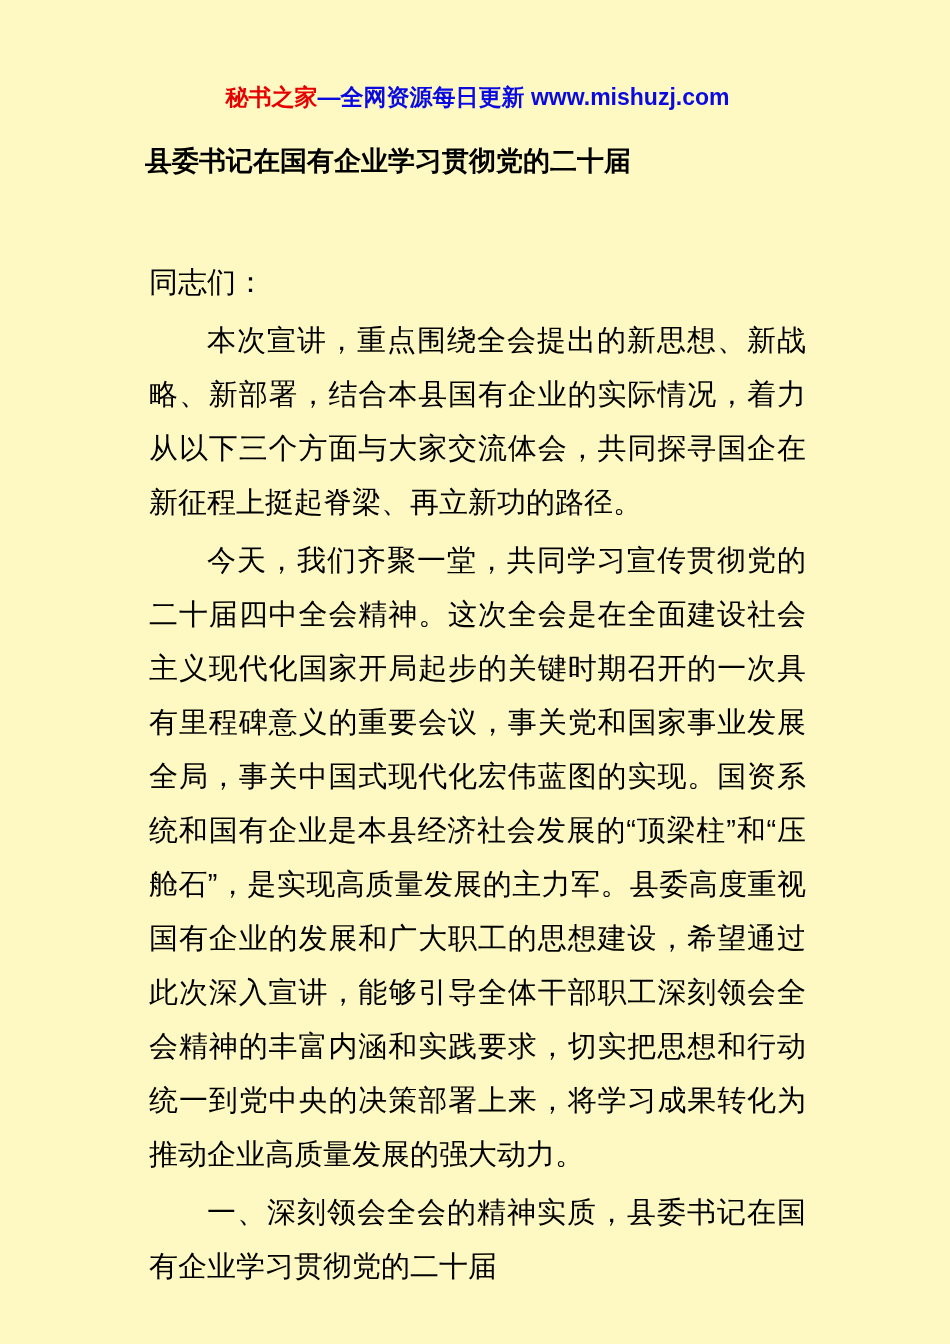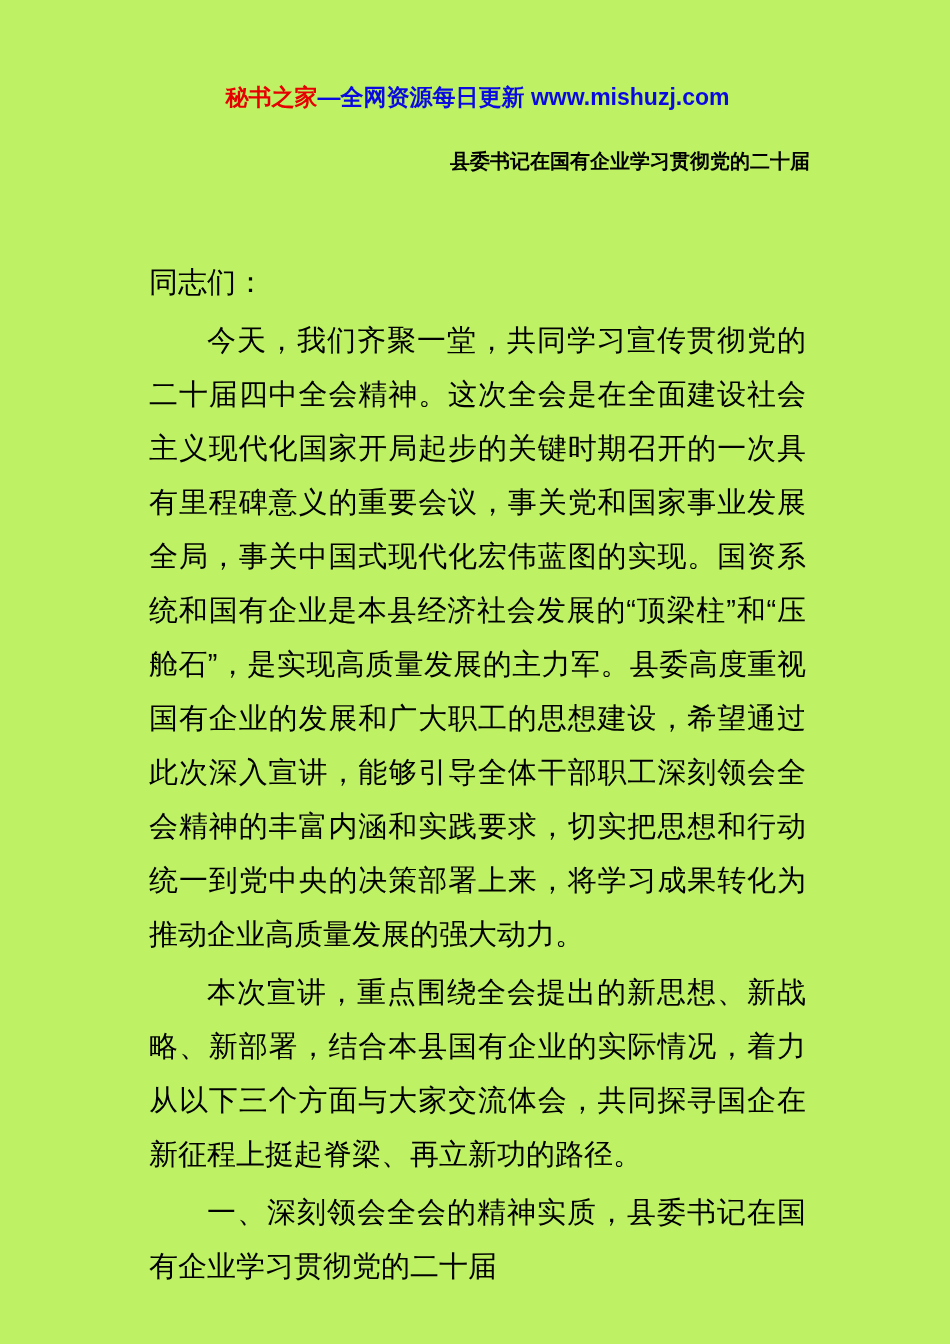--- a/index.html
+++ b/index.html
@@ -12,42 +12,42 @@
     height: 1344px;
     font-family: "Liberation Sans", "DejaVu Sans", sans-serif;
     color: #000000;
     overflow: hidden;
   }
   .page {
     box-sizing: border-box;
     width: 950px;
     height: 1344px;
     padding: 82px 140px 0 145px;
-    background: #bef264;
+    background: #fef9c3;
   }
   .doc-header {
     text-align: center;
     font-size: 23px;
     line-height: 30px;
     font-weight: bold;
     white-space: nowrap;
     margin-bottom: 22px;
   }
   .brand {
     color: #e60000;
   }
   .tagline {
     color: #0a0ae0;
   }
   .doc-title {
     margin: 0 0 66px 0;
-    font-size: 20px;
+    font-size: 27px;
     font-weight: bold;
     line-height: 55px;
-    text-align: right;
+    text-align: left;
     color: #000000;
   }
   .title-line {
     display: block;
   }
   .doc-body {
     font-size: 29px;
     line-height: 54px;
     text-align: justify;
     color: #000000;
@@ -74,18 +74,18 @@
   <div class="doc-header">
     <span class="brand">秘书之家</span><span class="tagline">—全网资源每日更新 www.mishuzj.com</span>
   </div>
 
   <h1 class="doc-title">
     <span class="title-line">县委书记在国有企业学习贯彻党的二十届</span>
   </h1>
 
   <div class="doc-body">
     <p class="salutation">同志们：</p>
+    <p class="para">本次宣讲，重点围绕全会提出的新思想、新战略、新部署，结合本县国有企业的实际情况，着力从以下三个方面与大家交流体会，共同探寻国企在新征程上挺起脊梁、再立新功的路径。</p>
     <p class="para">今天，我们齐聚一堂，共同学习宣传贯彻党的二十届四中全会精神。这次全会是在全面建设社会主义现代化国家开局起步的关键时期召开的一次具有里程碑意义的重要会议，事关党和国家事业发展全局，事关中国式现代化宏伟蓝图的实现。国资系统和国有企业是本县经济社会发展的“顶梁柱”和“压舱石”，是实现高质量发展的主力军。县委高度重视国有企业的发展和广大职工的思想建设，希望通过此次深入宣讲，能够引导全体干部职工深刻领会全会精神的丰富内涵和实践要求，切实把思想和行动统一到党中央的决策部署上来，将学习成果转化为推动企业高质量发展的强大动力。</p>
-    <p class="para">本次宣讲，重点围绕全会提出的新思想、新战略、新部署，结合本县国有企业的实际情况，着力从以下三个方面与大家交流体会，共同探寻国企在新征程上挺起脊梁、再立新功的路径。</p>
     <p class="para heading-para">一、深刻领会全会的精神实质，县委书记在国有企业学习贯彻党的二十届</p>
   </div>
 
 </div>
 
 </body></html>

